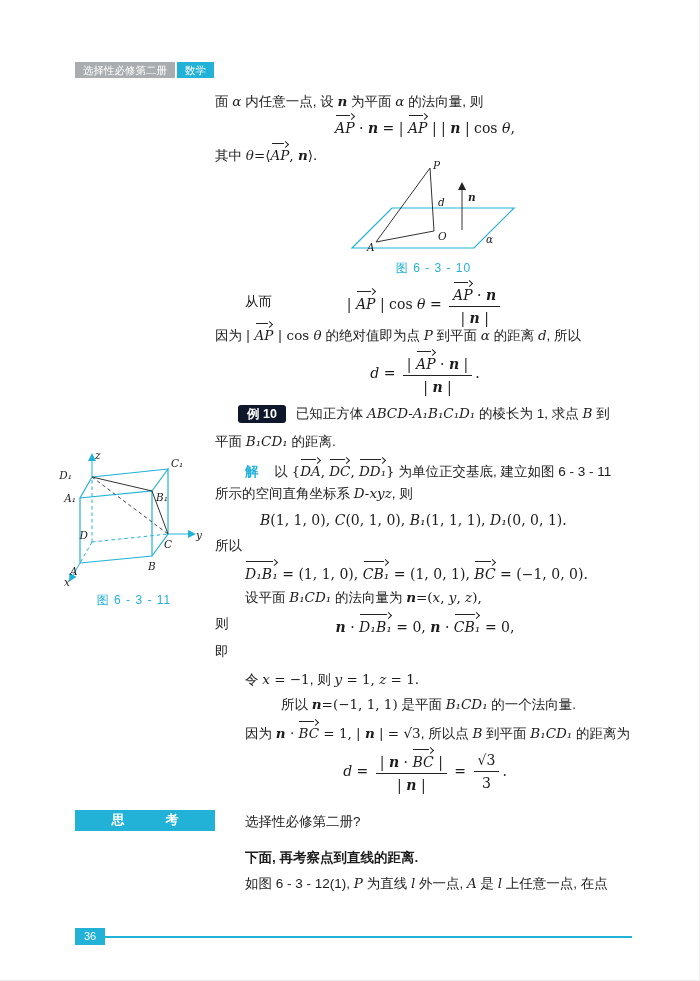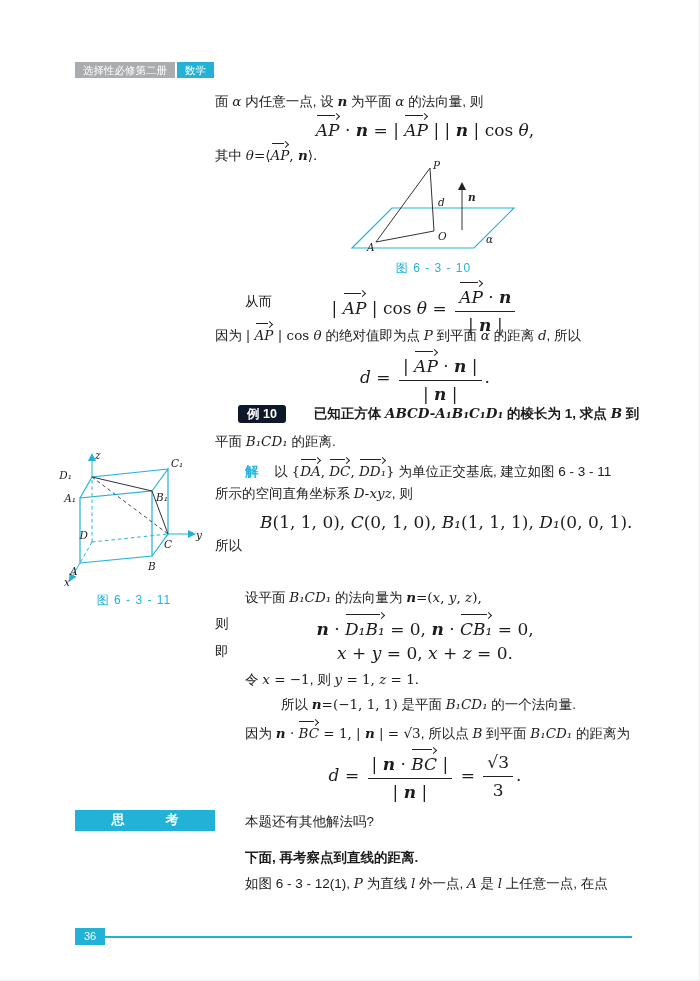--- a/index.html
+++ b/index.html
@@ -5,21 +5,21 @@
   * { margin:0; padding:0; box-sizing:border-box; }
   html,body { background:#ffffff; }
   #page {
     position:relative; width:700px; height:981px; background:#ffffff;
     font-family:"Liberation Sans","DejaVu Sans",sans-serif;
     color:#1c1c1c; overflow:hidden;
     border-right:1px solid #ececec; border-bottom:1px solid #ececec;padding-left:48px;
   }
   .line { position:absolute; font-size:13.5px; line-height:1.45; white-space:nowrap; color:#1c1c1c; }
   .center { left:215px; width:420px; text-align:center; }
-  .math { font-family:"DejaVu Serif","Liberation Serif",serif; font-size:17px; }
+  .math { font-family:"DejaVu Serif","Liberation Serif",serif; font-size:14px; }
   .tk-t { font-family:"Liberation Sans","DejaVu Sans",sans-serif; }
   .tk-m { font-family:"DejaVu Serif","Liberation Serif",serif; }
   .tk-i { font-family:"DejaVu Serif","Liberation Serif",serif; font-style:italic; }
   .tk-b { font-family:"DejaVu Serif","Liberation Serif",serif; font-style:italic; font-weight:700; }
   .tk-v { font-family:"DejaVu Serif","Liberation Serif",serif; font-style:italic;
           position:relative; display:inline-block; padding-top:4px; }
   .tk-v::before { content:""; position:absolute; left:1px; right:5px; top:1px; border-top:1px solid #222; }
   .tk-v::after  { content:""; position:absolute; right:1px; top:-0.5px; width:4px; height:4px;
                   border-top:1px solid #222; border-right:1px solid #222; transform:rotate(45deg); }
   .frac { display:inline-flex; flex-direction:column; vertical-align:middle; text-align:center; margin:0 3px; }
@@ -85,36 +85,36 @@
         <span class="den"><span class="tk-m">| </span><span class="tk-b">n</span><span class="tk-m"> |</span></span>
       </span></div>
   <div class="line" style="left:215px; top:322px;"><span class="tk-t">因为 </span><span class="tk-m">| </span><span class="tk-v">AP</span><span class="tk-m"> | cos </span><span class="tk-i">θ</span><span class="tk-t"> 的绝对值即为点 </span><span class="tk-i">P</span><span class="tk-t"> 到平面 </span><span class="tk-i">α</span><span class="tk-t"> 的距离 </span><span class="tk-i">d</span><span class="tk-t">, 所以</span></div>
   <div class="line center math" style="top:350px;"><span class="tk-i">d</span><span class="tk-m"> = </span><span class="frac">
         <span class="num"><span class="tk-m">| </span><span class="tk-v">AP</span><span class="tk-m"> · </span><span class="tk-b">n</span><span class="tk-m"> |</span></span>
         <span class="den"><span class="tk-m">| </span><span class="tk-b">n</span><span class="tk-m"> |</span></span>
       </span><span class="tk-m">.</span></div>
 
   <div class="line" style="left:238px; top:404px;">
     <span class="ex-badge">例 10</span>
-    <span style="margin-left:24px;font-weight:bold;"><span class="tk-t">已知正方体 </span><span class="tk-i">ABCD-A₁B₁C₁D₁</span><span class="tk-t"> 的棱长为 1, 求点 </span><span class="tk-i">B</span><span class="tk-t"> 到</span></span>
+    <span style="margin-left:6px;"><span class="tk-t">已知正方体 </span><span class="tk-i">ABCD-A₁B₁C₁D₁</span><span class="tk-t"> 的棱长为 1, 求点 </span><span class="tk-i">B</span><span class="tk-t"> 到</span></span>
   </div>
   <div class="line" style="left:215px; top:432px;"><span class="tk-t">平面 </span><span class="tk-i">B₁CD₁</span><span class="tk-t"> 的距离.</span></div>
 
   <div class="line" style="left:245px; top:458px;">
     <span class="sol-marker">解</span>
     <span><span class="tk-t">以 </span><span class="tk-m">{</span><span class="tk-v">DA</span><span class="tk-m">, </span><span class="tk-v">DC</span><span class="tk-m">, </span><span class="tk-v">DD₁</span><span class="tk-m">}</span><span class="tk-t"> 为单位正交基底, 建立如图 6 - 3 - 11</span></span>
   </div>
   <div class="line" style="left:215px; top:484px;"><span class="tk-t">所示的空间直角坐标系 </span><span class="tk-i">D-xyz</span><span class="tk-t">, 则</span></div>
   <div class="line math" style="left:260px; top:510px;"><span class="tk-i">B</span><span class="tk-m">(1, 1, 0), </span><span class="tk-i">C</span><span class="tk-m">(0, 1, 0), </span><span class="tk-i">B₁</span><span class="tk-m">(1, 1, 1), </span><span class="tk-i">D₁</span><span class="tk-m">(0, 0, 1).</span></div>
   <div class="line" style="left:215px; top:536px;"><span class="tk-t">所以</span></div>
+  <div class="line math" style="left:245px; top:560px;"><span class="tk-v">D₁B₁</span><span class="tk-m"> = (1, 1, 0),  </span><span class="tk-v">CB₁</span><span class="tk-m"> = (1, 0, 1),  </span><span class="tk-v">BC</span><span class="tk-m"> = (−1, 0, 0).</span></div>
   <div class="line" style="left:245px; top:588px;"><span class="tk-t">设平面 </span><span class="tk-i">B₁CD₁</span><span class="tk-t"> 的法向量为 </span><span class="tk-b">n</span><span class="tk-m">=(</span><span class="tk-i">x</span><span class="tk-m">, </span><span class="tk-i">y</span><span class="tk-m">, </span><span class="tk-i">z</span><span class="tk-m">),</span></div>
   <div class="line" style="left:215px; top:614px;"><span class="tk-t">则</span></div>
   <div class="line center math" style="top:613px;"><span class="tk-b">n</span><span class="tk-m"> · </span><span class="tk-v">D₁B₁</span><span class="tk-m"> = 0, </span><span class="tk-b">n</span><span class="tk-m"> · </span><span class="tk-v">CB₁</span><span class="tk-m"> = 0,</span></div>
   <div class="line" style="left:215px; top:642px;"><span class="tk-t">即</span></div>
-  <div class="line center math" style="top:641px;"><span class="tk-i">x</span><span class="tk-m"> + </span><span class="tk-i">y</span><span class="tk-m"> = 0, </span><span class="tk-i">x</span><span class="tk-m"> + </span><span class="tk-i">z</span><span class="tk-m"> = 0.</span></div>
   <div class="line" style="left:245px; top:670px;"><span class="tk-t">令 </span><span class="tk-i">x</span><span class="tk-m"> = −1</span><span class="tk-t">, 则 </span><span class="tk-i">y</span><span class="tk-m"> = 1, </span><span class="tk-i">z</span><span class="tk-m"> = 1.</span></div>
   <div class="line" style="left:245px; top:695px;margin-left:36px;"><span class="tk-t">所以 </span><span class="tk-b">n</span><span class="tk-m">=(−1, 1, 1)</span><span class="tk-t"> 是平面 </span><span class="tk-i">B₁CD₁</span><span class="tk-t"> 的一个法向量.</span></div>
   <div class="line" style="left:245px; top:720px;"><span class="tk-t">因为 </span><span class="tk-b">n</span><span class="tk-m"> · </span><span class="tk-v">BC</span><span class="tk-m"> = 1, | </span><span class="tk-b">n</span><span class="tk-m"> | = √3</span><span class="tk-t">, 所以点 </span><span class="tk-i">B</span><span class="tk-t"> 到平面 </span><span class="tk-i">B₁CD₁</span><span class="tk-t"> 的距离为</span></div>
   <div class="line center math" style="top:748px;"><span class="tk-i">d</span><span class="tk-m"> = </span><span class="frac">
         <span class="num"><span class="tk-m">| </span><span class="tk-b">n</span><span class="tk-m"> · </span><span class="tk-v">BC</span><span class="tk-m"> |</span></span>
         <span class="den"><span class="tk-m">| </span><span class="tk-b">n</span><span class="tk-m"> |</span></span>
       </span><span class="tk-m"> = </span><span class="frac">
         <span class="num"><span class="tk-m">√3</span></span>
         <span class="den"><span class="tk-m">3</span></span>
       </span><span class="tk-m">.</span></div>
@@ -145,21 +145,21 @@
     <text class="flb" x="12" y="54" text-anchor="end">A₁</text>
     <text class="flb" x="92" y="53">B₁</text>
     <text class="flb" x="24" y="91" text-anchor="end">D</text>
     <text class="flb" x="100" y="100">C</text>
     <text class="flb" x="6" y="127">A</text>
     <text class="flb" x="84" y="122">B</text>
   </svg>
   <div class="caption" style="left:64px; top:592px; width:140px;">图 6 - 3 - 11</div>
 
   <div class="think-box">思　考</div>
-  <div class="line" style="left:245px; top:812px;"><span class="tk-t">本题还有其他解法吗?</span></div>
+  <div class="line" style="left:245px; top:812px;"><span class="tk-t">选择性必修第二册?</span></div>
 
   <div class="line" style="left:245px; top:848px;font-weight:bold;"><span class="tk-t">下面, 再考察点到直线的距离.</span></div>
   <div class="line" style="left:245px; top:874px;"><span class="tk-t">如图 6 - 3 - 12(1), </span><span class="tk-i">P</span><span class="tk-t"> 为直线 </span><span class="tk-i">l</span><span class="tk-t"> 外一点, </span><span class="tk-i">A</span><span class="tk-t"> 是 </span><span class="tk-i">l</span><span class="tk-t"> 上任意一点, 在点</span></div>
 
   <div class="footer-line"></div>
   <div class="page-num">36</div>
 
 </div>
 
 </body></html>

